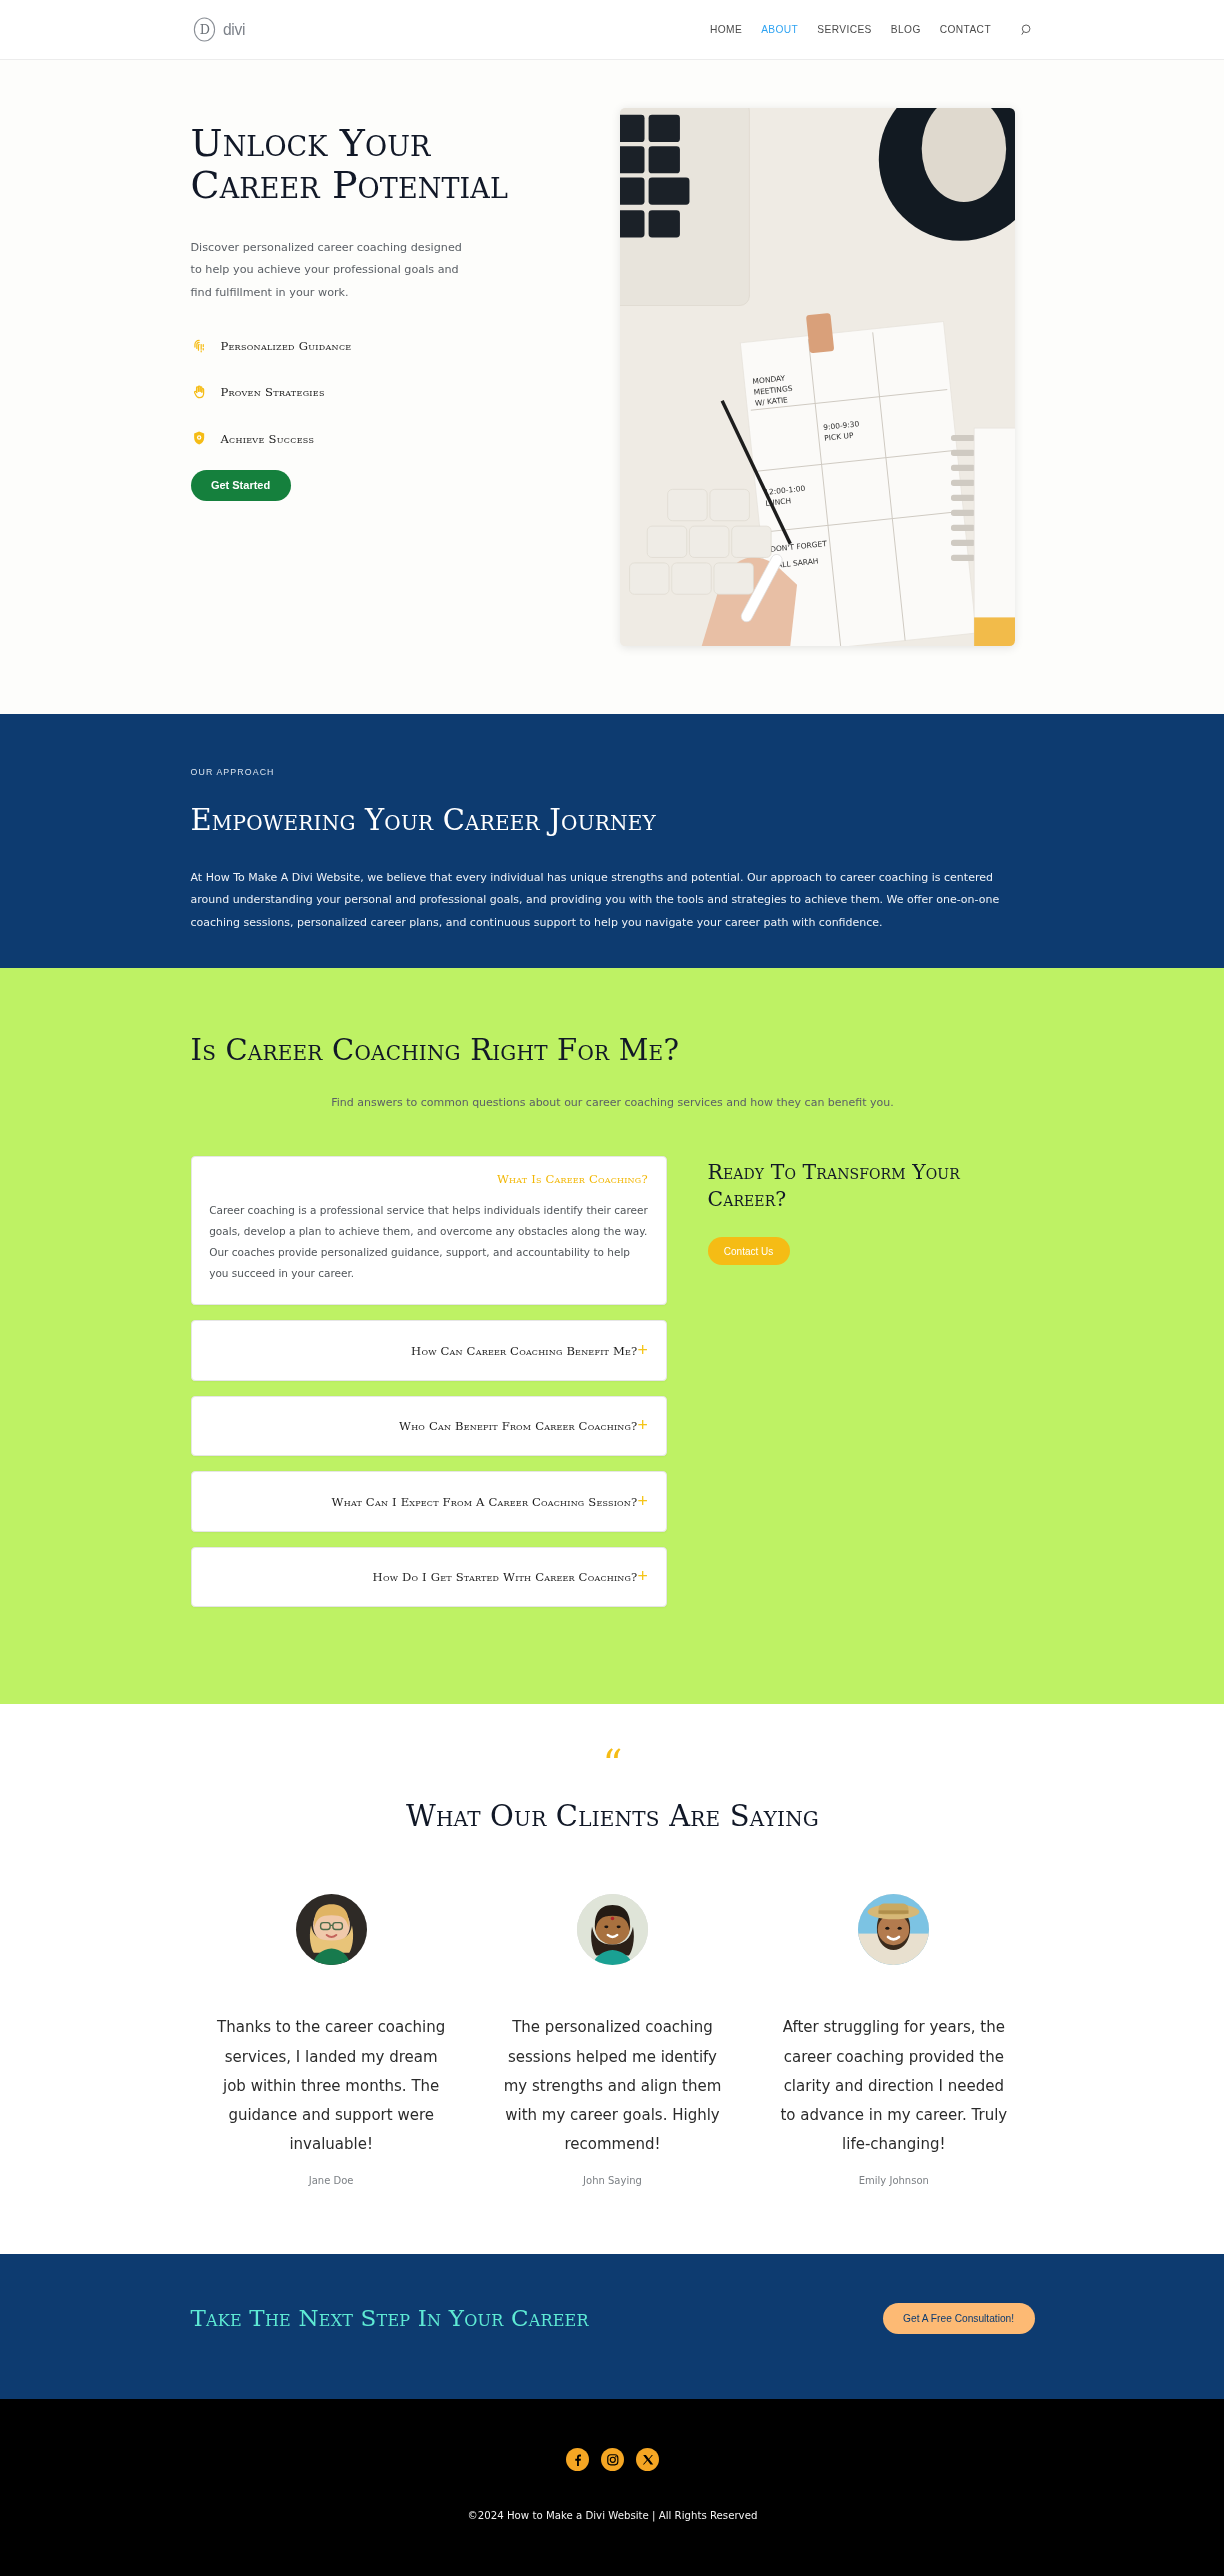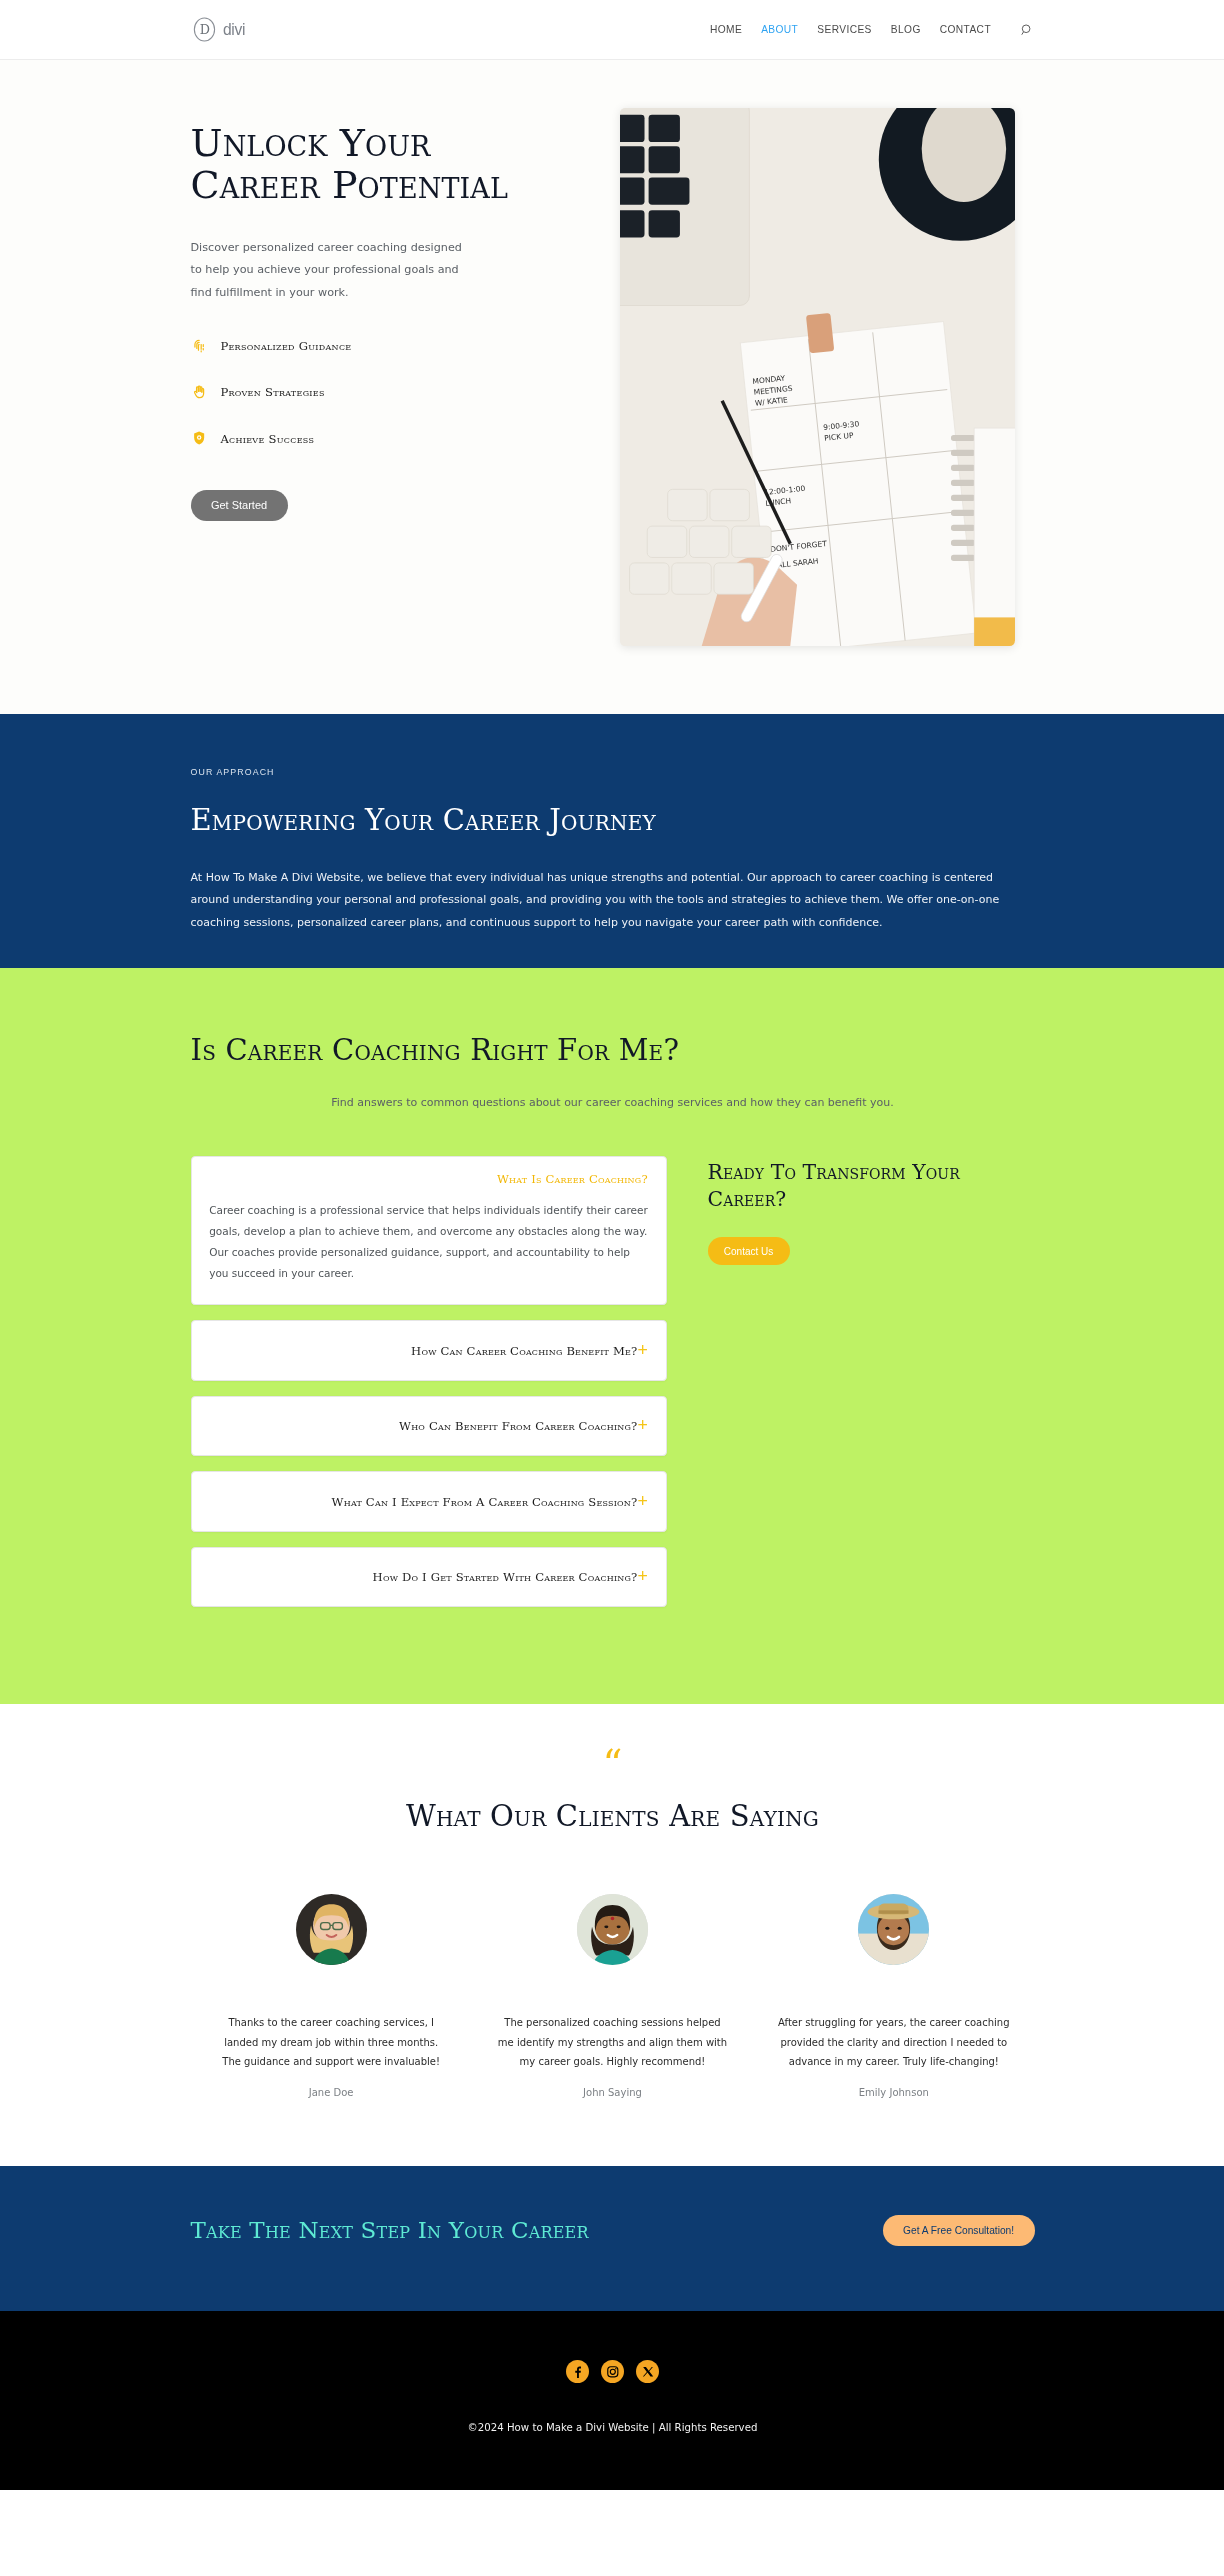--- a/index.html
+++ b/index.html
@@ -83,26 +83,27 @@
     letter-spacing: 0.3px;
     color: #1a1a1a;
   }
   .btn {
     display: inline-block;
     border: none;
     cursor: pointer;
     font-family: "Liberation Sans", sans-serif;
   }
   .btn-primary {
-    background: #737373;
+    background: #15803d;
     color: #ffffff;
     border-radius: 27px;
     padding: 9.5px 20.4px;
     font-size: 11px;
-    margin-top: 21px;
+    margin-top: 1px;
+    font-weight: bold;
   }
   .hero-right { flex: 1; }
   .hero-img {
     width: 395px; height: 538px;
     border-radius: 5.4px;
     overflow: hidden;
     box-shadow: 0 1.4px 9.5px rgba(0,0,0,0.10);
     position: relative;
     background: #efece6;
   }
@@ -239,21 +240,21 @@
   .tcard { flex: 1; text-align: center; padding: 0 24.5px; }
   .avatar {
     width: 71px; height: 71px;
     border-radius: 50%;
     margin: 0 auto 38px auto;
     overflow: hidden;
     background: #d8d8d8;
   }
   .avatar svg { display: block; width: 100%; height: 100%; }
   .tquote {
-    font-size: 10px;
+    font-size: 15px;
     line-height: 1.95;
     color: #2b2b2b;
     margin-top: 48px;
   }
   .tname {
     margin-top: 15px;
     font-size: 10px;
     color: #7c8085;
   }
 

